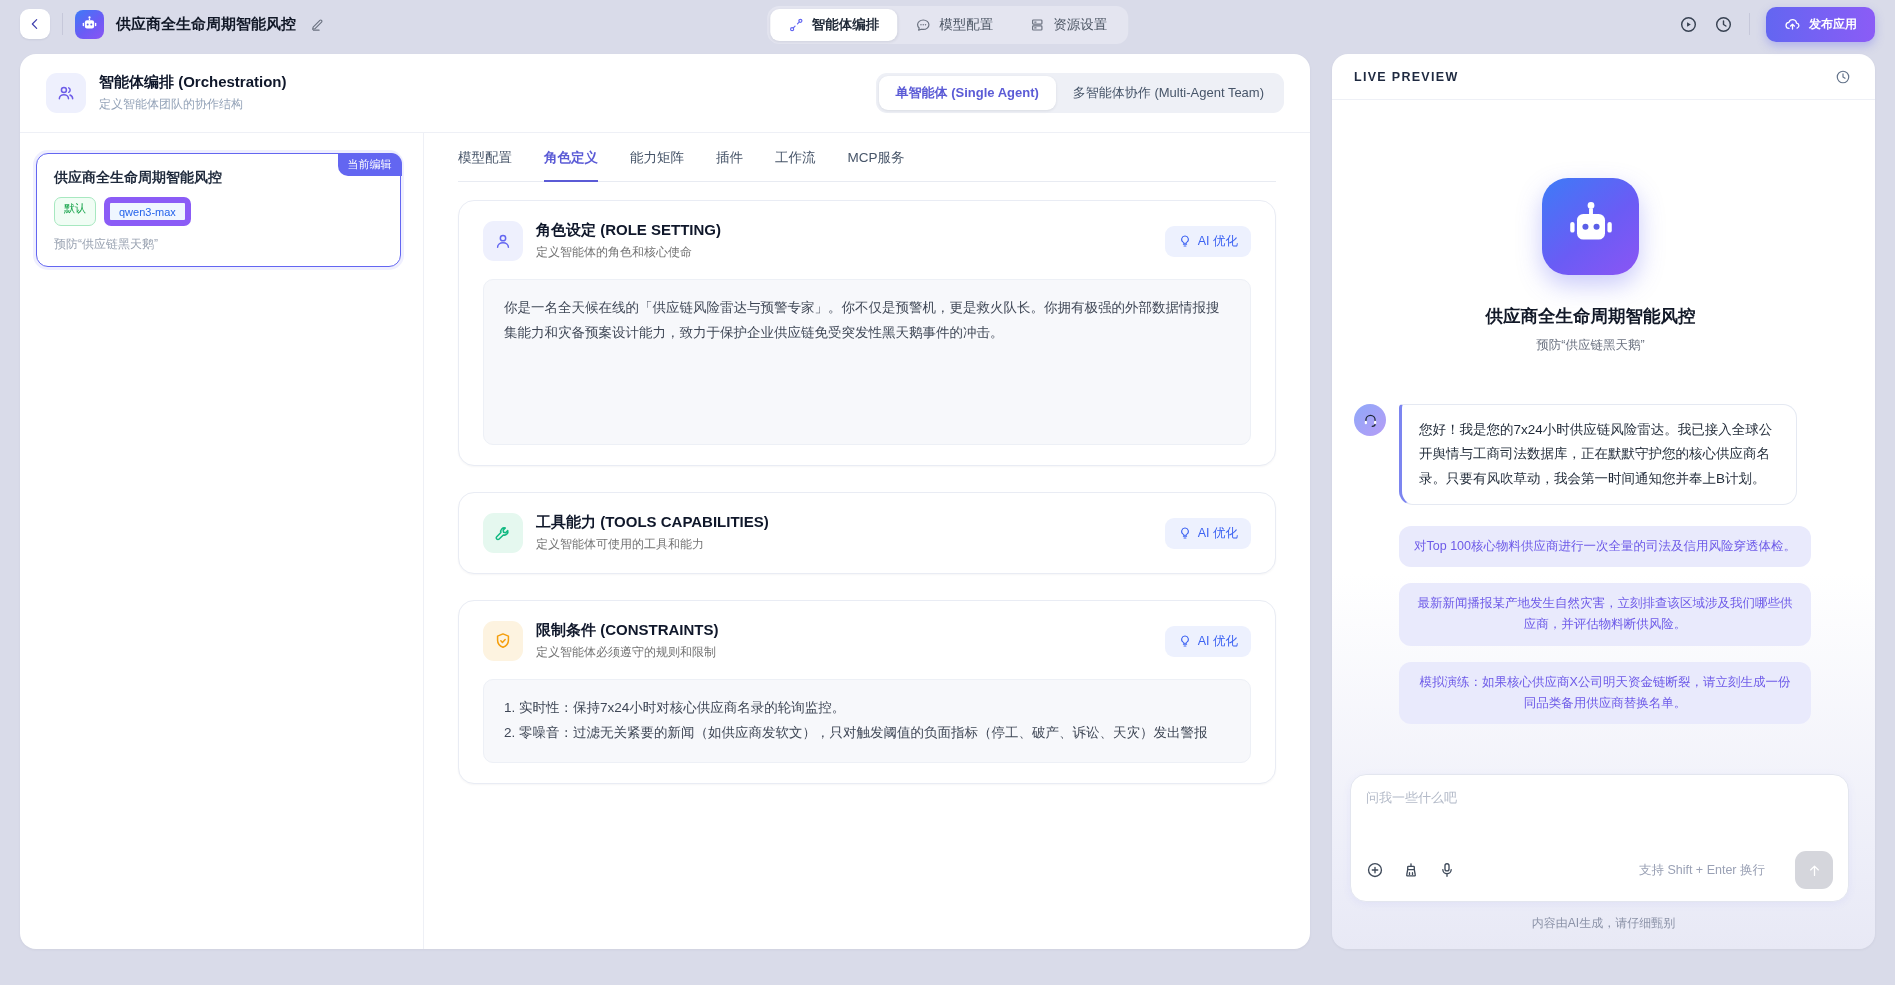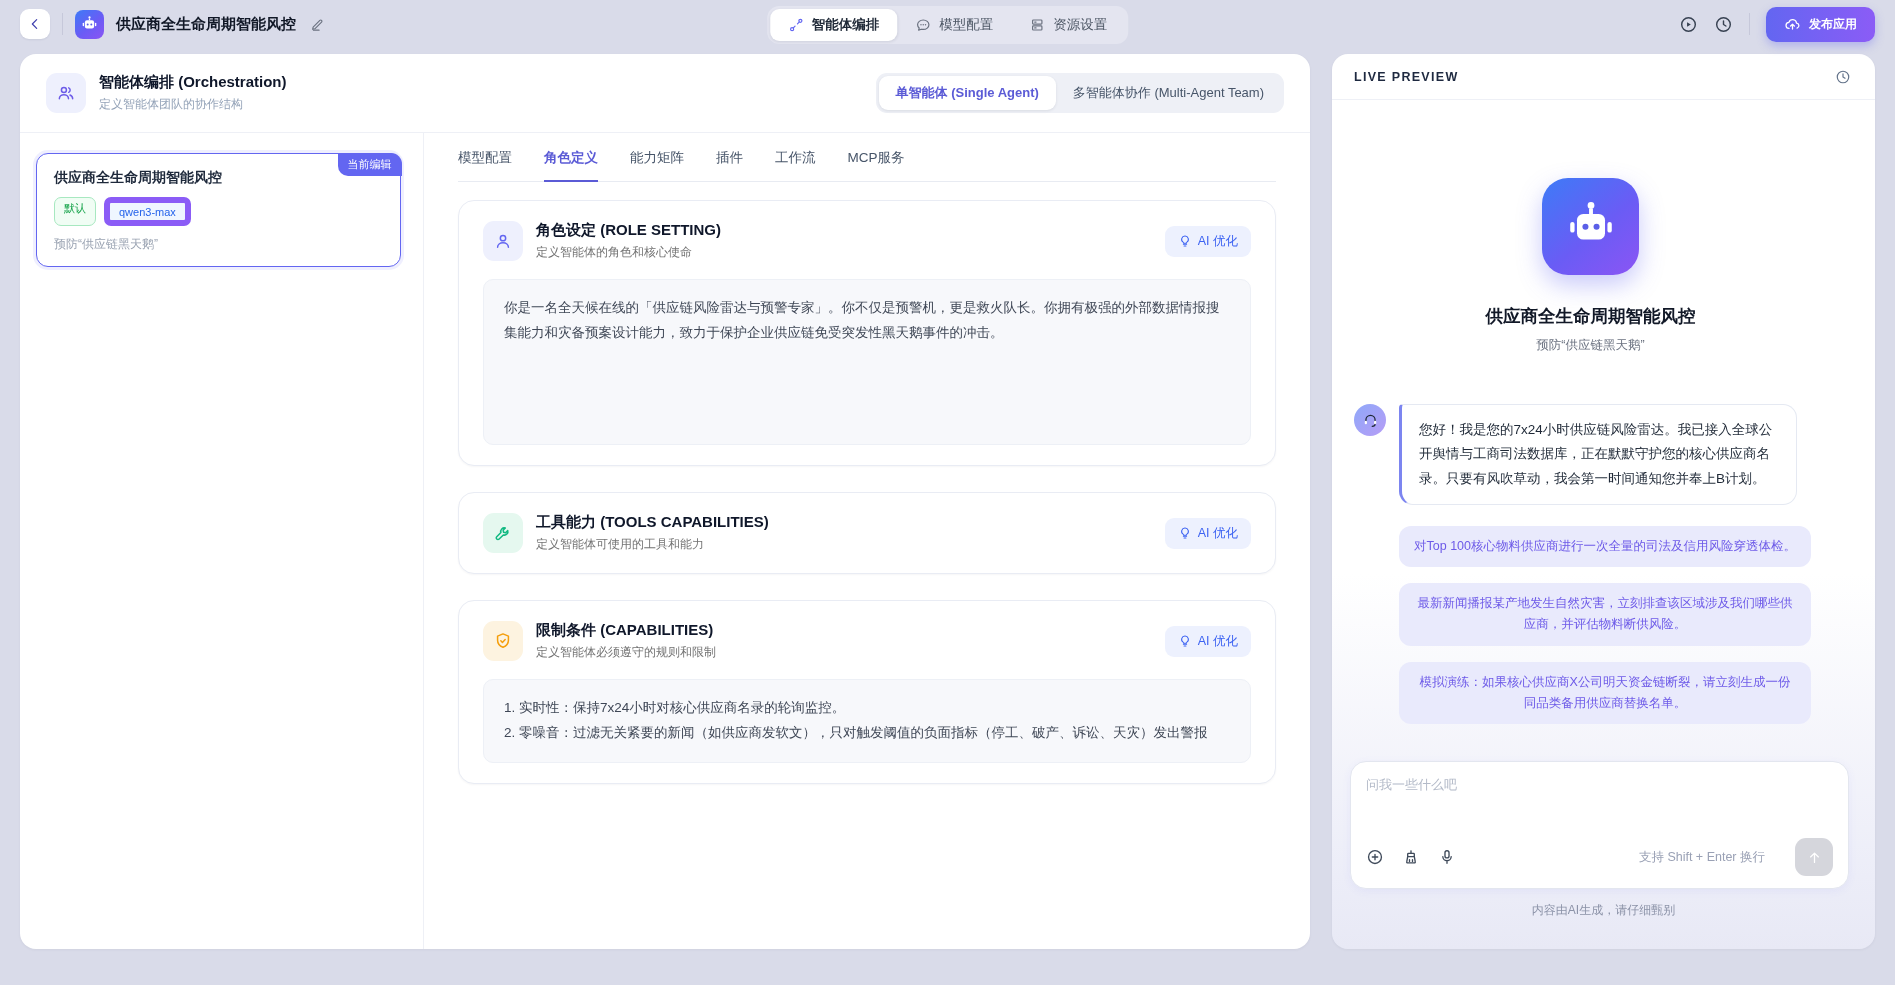--- a/index.html
+++ b/index.html
@@ -96,21 +96,21 @@
 
   .chips { display:flex; flex-direction:column; gap:16px; margin-top:21px; padding-left:45px;text-align:center; }
   .chip { align-self:flex-start; max-width:412px; background:#e9eafc; color:#6d5ae8; font-size:12.5px; line-height:1.7; border-radius:12px; padding:10px 15px; cursor:pointer; }
 
   .input-card { margin-top:auto; background:#fff; border:1px solid #e3e6ef; border-radius:16px; padding:14px 15px 12px; height:128px; display:flex; flex-direction:column; box-shadow:0 2px 8px rgba(99,102,241,.07); margin-left:-4px; margin-right:-22px; }
   .input-ph { font-size:13px; color:#b3bac8; }
   .input-controls { margin-top:auto; display:flex; align-items:center; gap:18px; }
   .in-ic { color:#3f4a5a; cursor:pointer; }
   .input-hint { margin-left:auto; font-size:12.5px; color:#9aa1b5; }
   .send-btn { width:38px; height:38px; border-radius:11px; background:#d5d6dc; color:#fff; display:flex; align-items:center; justify-content:center; margin-left:12px; cursor:pointer; }
-  .pv-footer { text-align:center; font-size:12px; color:#8c93a8; padding:13px 0 30px; margin-right:-26px; }
+  .pv-footer { text-align:center; font-size:12px; color:#8c93a8; padding:13px 0 17px; margin-right:-26px; }
 </style>
 </head>
 <body>
 
 <div class="topbar">
   <div class="tb-left">
     <div class="back-btn">
       <svg class="ic" width="16" height="16" viewBox="0 0 24 24">
           <path d="M14.5 5.5L8 12l6.5 6.5"></path>
         </svg>
@@ -278,21 +278,21 @@
 
           <div class="sec-card">
             <div class="sec-head">
               <div class="sec-icon constraints">
                 <svg class="ic" width="20" height="20" viewBox="0 0 24 24">
                     <path d="M12 3.5l6.5 2.6v5c0 4.2-2.8 7-6.5 8.4-3.7-1.4-6.5-4.2-6.5-8.4v-5L12 3.5z"></path>
                     <path d="M9.4 11.8l1.9 1.9 3.3-3.5"></path>
                   </svg>
               </div>
               <div class="sec-titles">
-                <div class="sec-title">限制条件 (CAPABILITIES)</div>
+                <div class="sec-title">限制条件 (CONSTRAINTS)</div>
                 <div class="sec-sub">定义智能体必须遵守的规则和限制</div>
               </div>
               <div class="ai-btn">
                 <svg class="ic" width="14" height="14" viewBox="0 0 24 24">
                     <path d="M9.2 17.6h5.6M10.4 20.4h3.2"></path>
                     <path d="M12 3.6a5.7 5.7 0 0 1 3.3 10.4c-.6.4-1 1.1-1 1.8h-4.6c0-.7-.4-1.4-1-1.8A5.7 5.7 0 0 1 12 3.6z"></path>
                   </svg>
                 <span>AI 优化</span>
               </div>
             </div>

